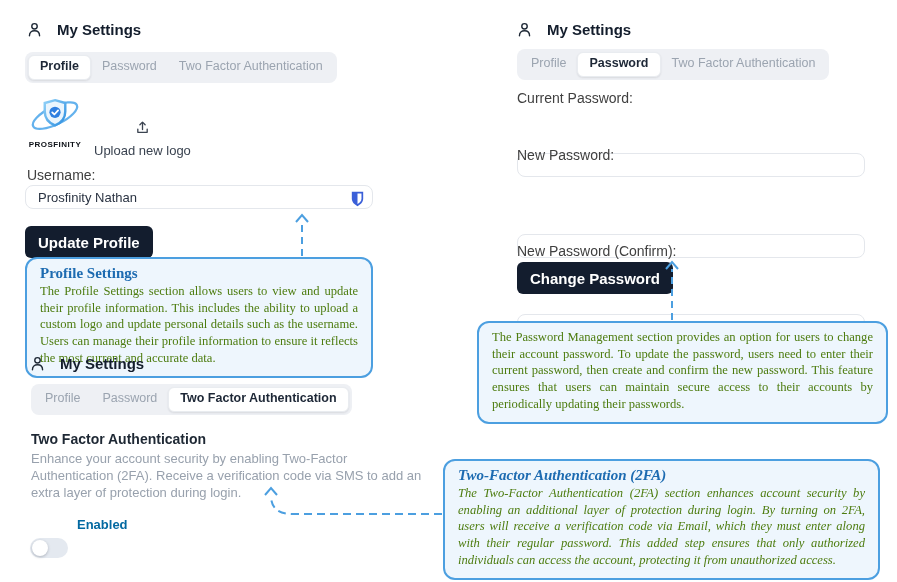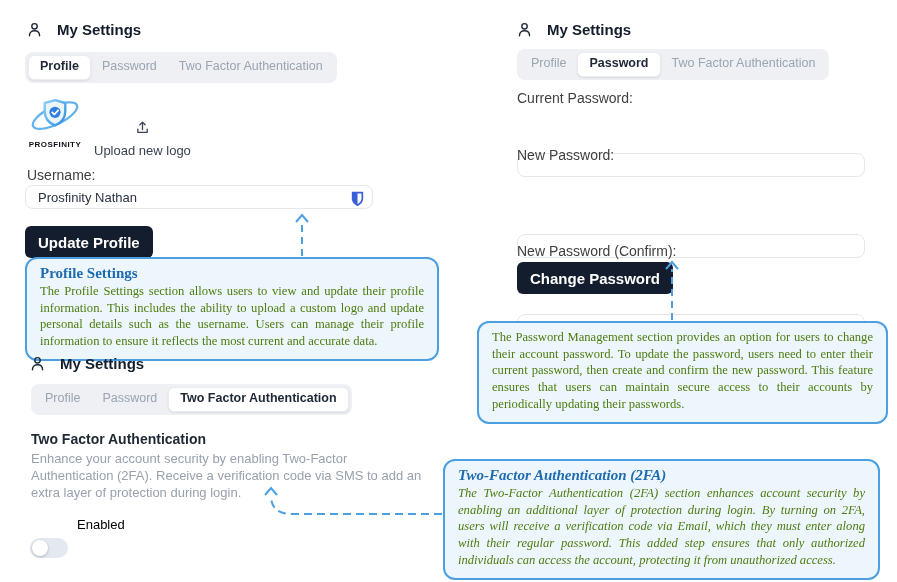--- a/index.html
+++ b/index.html
@@ -35,21 +35,21 @@
   
   .logo-block { width:62px; text-align:center; }
   .logo-word { font-size:8px; font-weight:800; letter-spacing:.45px; color:#0d1117; margin-top:-2px; }
   .upload-btn { display:flex; align-items:center; gap:8px; font-size:13px; color:#3a4350; cursor:pointer; }
 
   
   .tfa-heading { font-size:14px; font-weight:700; color:#1e2834; }
   .tfa-desc { font-size:13px; color:#98a1ad; line-height:17px; }
   .toggle { width:38px; height:20px; border-radius:10px; background:#e4e9f0; position:relative; cursor:pointer; }
   .toggle .knob { position:absolute; left:2px; top:2px; width:16px; height:16px; border-radius:50%; background:#fff; box-shadow:0 1px 3px rgba(16,24,40,.25); }
-  .toggle-label { font-size:13px; font-weight:400; color:#000000; }
+  .toggle-label { font-size:13px; font-weight:700; color:#0369a1; }
 
   
   .callout {
     border:2px solid #4c9fe0; background:#eef6fd; border-radius:12px; padding:6px 13px 9px;
     font-family:"Liberation Serif", serif;
   }
   .callout-title { font-size:15px; font-weight:700; color:#1d6bb1; margin-bottom:1px; }
   .callout-body { font-size:12.6px; line-height:1.33; color:#4d7c0f; text-align:justify; }
 
   
@@ -104,21 +104,21 @@
   <div class="abs input-wrap" style="left:25px; top:185px; width:348px;">
     <input class="text-input" type="text" value="Prosfinity Nathan" style="">
     <svg class="shield-right" width="13" height="16" viewBox="0 0 16 19">
       <path d="M1,0.5 H15 V9 c0,4.8 -3.5,7.4 -7,9.3 C4.5,16.4 1,13.8 1,9 Z" fill="#3a5fd8"></path>
       <path d="M8,2.6 h4.9 V9 c0,3.5 -2.2,5.3 -4.9,6.8 Z" fill="#fff"></path>
     </svg>
   </div>
 
   <button class="abs dark-btn" style="left:25px; top:226px;">Update Profile</button>
 
-  <div class="abs callout" style="left:25px; top:257px; width:414px;">
+  <div class="abs callout" style="left:25px; top:257px; width:348px;">
     <div class="callout-title">Profile Settings</div>
     <div class="callout-body">The Profile Settings section allows users to view and update their profile information. This includes the ability to upload a custom logo and update personal details such as the username. Users can manage their profile information to ensure it reflects the most current and accurate data.</div>
   </div>
 
   <div class="abs panel-header" style="left:30px; top:355px;">
     <svg width="15" height="15" viewBox="0 0 16 16">
       <circle cx="8" cy="4.6" r="2.9" fill="none" stroke="#1e2835" stroke-width="1.5"></circle>
       <path d="M2.6,14.6 c0,-3.5 2.4,-5.3 5.4,-5.3 s5.4,1.8 5.4,5.3" fill="none" stroke="#1e2835" stroke-width="1.5" stroke-linecap="round"></path>
     </svg>
     <span>My Settings</span>

